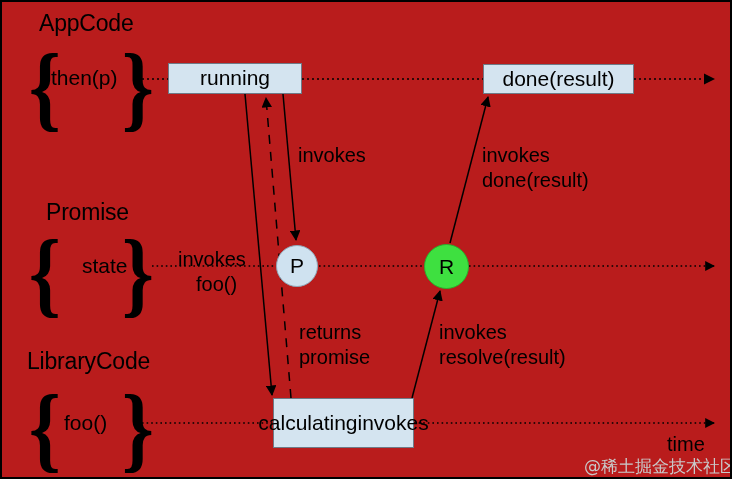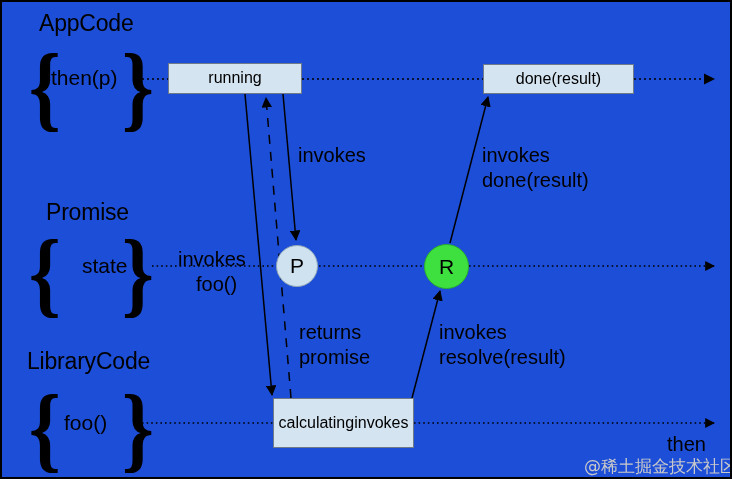--- a/index.html
+++ b/index.html
@@ -7,21 +7,21 @@
     padding: 0;
     background: #ffffff;
   }
   body {
     font-family: "Liberation Sans", sans-serif;
   }
   #canvas {
     position: relative;
     width: 732px;
     height: 479px;
-    background: #1d4ed8;
+    background: #b91c1c;
     border: 2px solid #000000;
     box-sizing: border-box;
     overflow: hidden;
   }
   svg.layer {
     position: absolute;
     left: 0;
     top: 0;
     width: 732px;
     height: 479px;
@@ -51,21 +51,21 @@
   }
   .node-box {
     position: absolute;
     background: #d4e4f0;
     border: 1px solid #6e7a87;
     box-sizing: border-box;
     display: flex;
     align-items: center;
     justify-content: center;
     text-align: center;
-    font-size: 16px;
+    font-size: 21px;
     color: #000000;
     line-height: 1.05;
   }
   .node-circle {
     position: absolute;
     border-radius: 50%;
     box-sizing: border-box;
     display: flex;
     align-items: center;
     justify-content: center;
@@ -188,17 +188,17 @@
   <div class="edge-label" style="left:437px; top:318px;">
     <div>invokes</div>
     <div>resolve(result)</div>
   </div>
 
   <div class="edge-label" style="left:480px; top:141px;">
     <div>invokes</div>
     <div>done(result)</div>
   </div>
 
-  <div class="axis-label" style="left:665px; top:431px;">then</div>
+  <div class="axis-label" style="left:665px; top:431px;">time</div>
 
   <div class="watermark" style="left:582px; top:453px;">@稀土掘金技术社区</div>
 
 </div>
 
 </body></html>

